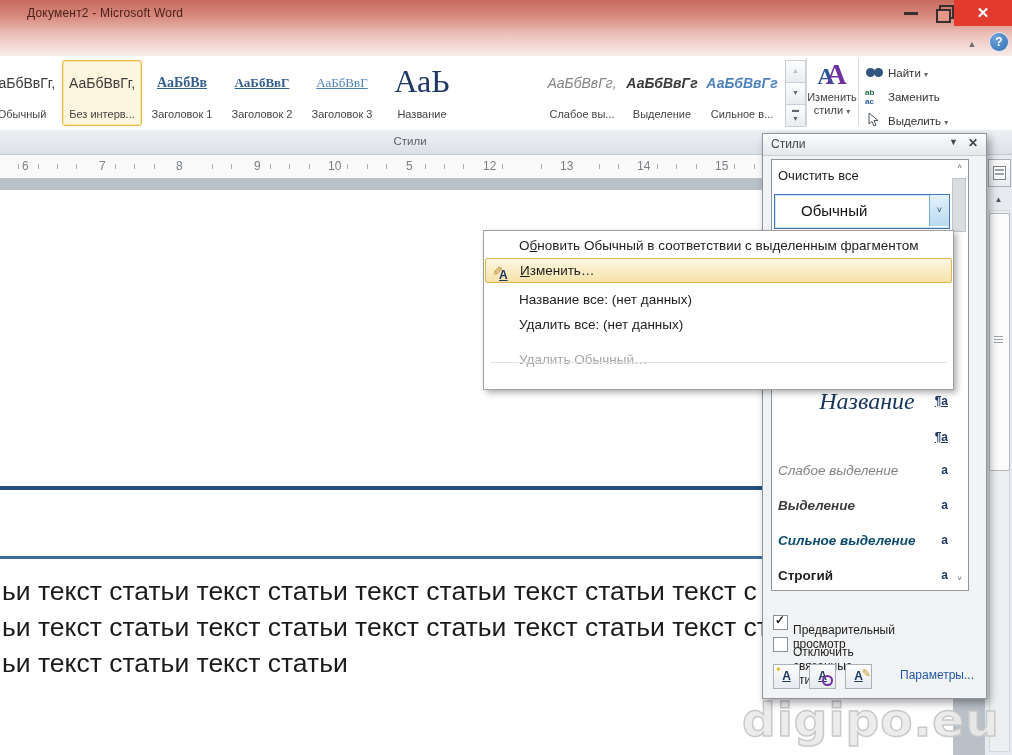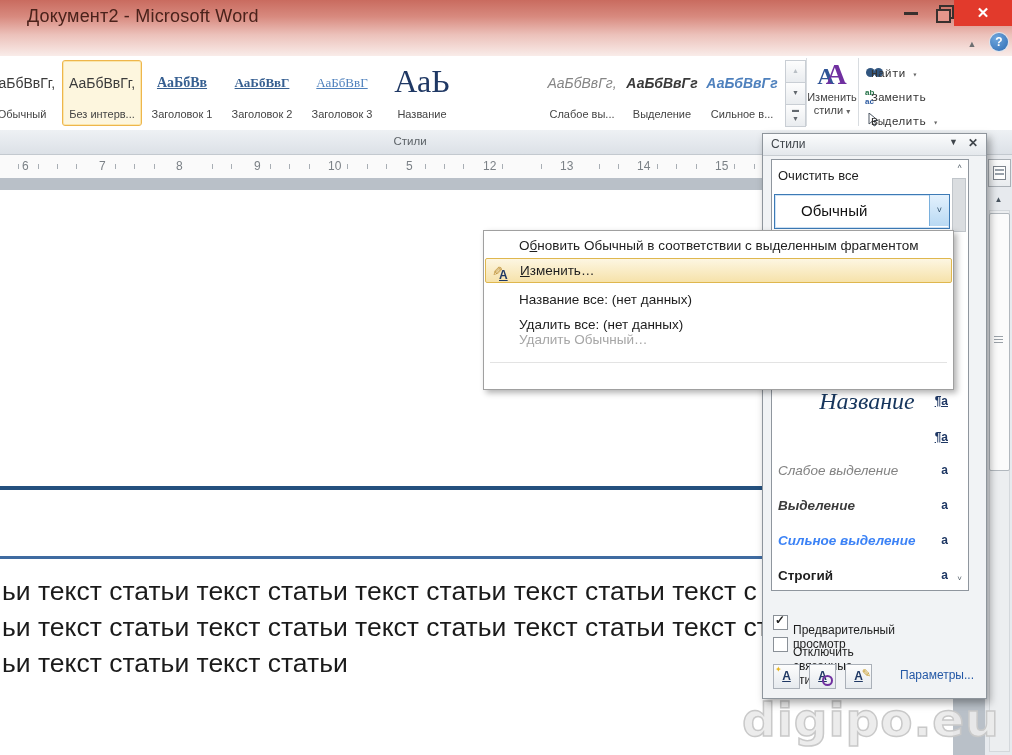--- a/index.html
+++ b/index.html
@@ -3,21 +3,21 @@
 <meta charset="utf-8">
 <style>
   html,body{margin:0;padding:0;background:#888;}
   #app{position:relative;width:1012px;height:755px;overflow:hidden;
        font-family:"Liberation Sans",sans-serif;background:#b9c0c8;}
   .abs{position:absolute;}
 
   
   .titlebar{left:0;top:0;width:1012px;height:56px;
     background:linear-gradient(180deg,#c96b5f 0%,#d88a7f 30%,#ecc1ba 62%,#f9ece9 100%);}
-  .win-title{left:27px;top:6px;font-size:18px;color:#4a221b;letter-spacing:.2px;}
+  .win-title{left:27px;top:6px;font-size:12px;color:#4a221b;letter-spacing:.2px;}
   .btn-min{left:896px;top:0;width:30px;height:24px;text-align:center;cursor:default;}
   .btn-min .dash{position:absolute;left:8px;top:12px;width:14px;height:3px;background:#38302e;}
   .btn-restore{left:930px;top:0;width:30px;height:24px;}
   .rest-a{position:absolute;left:9px;top:5px;width:11px;height:10px;border:2px solid #38302e;background:transparent;}
   .rest-b{position:absolute;left:6px;top:9px;width:11px;height:10px;border:2px solid #38302e;background:#e4968b;}
   .btn-close{left:954px;top:0;width:58px;height:26px;background:#e23a2c;color:#fff;
     font-size:15px;font-weight:bold;text-align:center;line-height:26px;}
   .btn-collapse{left:962px;top:36px;width:20px;height:16px;color:#6d6f71;font-size:9px;
     text-align:center;line-height:16px;}
   .btn-help{left:990px;top:33px;width:18px;height:18px;border-radius:50%;
@@ -41,21 +41,21 @@
   .smp-intense{color:#4f81bd;font-style:italic;font-weight:bold;}
   .gal-scroll{position:absolute;left:785px;top:4px;width:19px;height:66px;}
   .gal-sbtn{position:absolute;left:0;width:19px;height:21px;border:1px solid #c9ced4;
     background:linear-gradient(#fdfdfd,#e9ecef);text-align:center;color:#61676d;font-size:7px;line-height:20px;}
   .vsep{position:absolute;top:2px;width:1px;height:68px;background:#d8dce0;}
   .chstyles{position:absolute;left:806px;top:2px;width:52px;height:70px;text-align:center;}
   .aa1{font-family:"Liberation Serif",serif;font-size:24px;color:#2f5496;font-weight:bold;}
   .aa2{font-family:"Liberation Serif",serif;font-size:29px;color:#7030a0;font-weight:bold;margin-left:-9px;}
   .chstyles .lbl{font-size:11px;color:#444;line-height:13px;}
   .edit-row{position:absolute;left:862px;width:118px;height:23px;font-size:11.5px;color:#333;}
-  .edit-row .txt{position:absolute;left:9px;top:5px;font-family:Liberation Mono, monospace;}
+  .edit-row .txt{position:absolute;left:26px;top:5px;}
   .drop{color:#666;font-size:8px;}
   .binoc{position:absolute;left:4px;top:4px;width:16px;height:13px;}
   .binoc i{position:absolute;top:2px;width:9px;height:9px;border-radius:50%;background:#31557f;}
   .repl{position:absolute;left:3px;top:2px;font-size:8px;font-weight:bold;line-height:9px;}
   .repl .r1{color:#1f6e43;}.repl .r2{color:#2c5aa0;}
   .cursor-ic{position:absolute;left:6px;top:3px;}
 
   
   .groupstrip{left:0;top:130px;width:1012px;height:24px;
     background:linear-gradient(#eef1f4,#dce1e7);border-bottom:1px solid #c3c9cf;}
@@ -102,21 +102,21 @@
     box-shadow:0 0 0 1px #cfe3f6 inset;background:#fff;}
   .combo .val{position:absolute;left:26px;top:7px;font-size:15px;color:#111;}
   .combo .dd{position:absolute;right:0;top:0;width:19px;height:31px;border-left:1px solid #7ab0dd;
     background:linear-gradient(#e3f1fd,#b9d9f3);text-align:center;font-size:9px;color:#2b4a66;line-height:31px;}
   .badge{position:absolute;right:20px;font-size:12px;color:#1f3864;font-weight:bold;}
   .badge.pa{text-decoration:underline;}
   .st-title{top:228px;font-size:24px;font-family:"Liberation Serif",serif;font-style:italic;color:#17365d;text-align:center;}
   .st-sub{top:267px;font-size:17px;font-family:"Liberation Serif",serif;font-style:italic;color:#222;text-align:right;padding-right:26px;}
   .st-subtle{top:303px;font-size:13.5px;font-style:italic;color:#828282;}
   .st-emph{top:338px;font-size:13.5px;font-style:italic;color:#3c3c3c;font-weight:bold;}
-  .st-intense{top:373px;font-size:13.5px;font-style:italic;font-weight:bold;color:#3b82f6;}
+  .st-intense{top:373px;font-size:13.5px;font-style:italic;font-weight:bold;color:#0c4a6e;}
   .st-strict{top:408px;font-size:13.5px;font-weight:bold;color:#1e1e1e;}
   .sl-scroll-up{position:absolute;right:2px;top:2px;width:13px;height:14px;text-align:center;font-size:8px;color:#55606a;}
   .sl-scroll-thumb{position:absolute;right:2px;top:18px;width:12px;height:52px;background:#dadde0;border:1px solid #c0c5ca;}
   .sl-scroll-dn{position:absolute;right:2px;bottom:2px;width:13px;height:14px;text-align:center;font-size:8px;color:#55606a;}
   .chk-row{position:absolute;left:10px;height:16px;font-size:12px;color:#1e1e1e;}
   .chk-box{position:absolute;left:0;top:0;width:13px;height:13px;background:#fff;border:1px solid #8a9097;}
   .chk-box .c{position:absolute;left:1px;top:-3px;font-size:12px;font-weight:bold;color:#222;}
   .chk-row .lb{position:absolute;left:20px;top:0;margin-top:8px;}
   .pbtn{position:absolute;top:530px;width:25px;height:23px;border:1px solid #aab0b8;
     background:linear-gradient(#fdfdfd,#e6eaee);text-align:center;}
@@ -361,19 +361,19 @@
           <span class="a">А</span>
       </span>
       <span class="txt"><span></span><span class="key">И</span><span>зменить…</span></span>
     </div>
     <div class="mi" style="top:56px">
       <span class="txt"><span>Название все: (нет данных)</span><span class="key"></span><span></span></span>
     </div>
     <div class="mi" style="top:81px">
       <span class="txt"><span>Удалить все: (нет данных)</span><span class="key"></span><span></span></span>
     </div>
-    <div class="mi dis" style="top:96px">
+    <div class="mi dis" style="top:116px">
       <span class="txt"><span>Удалить Обычный…</span><span class="key"></span><span></span></span>
     </div>
     <div class="msep"></div>
   </div>
 
 </div>
 
 </body></html>

